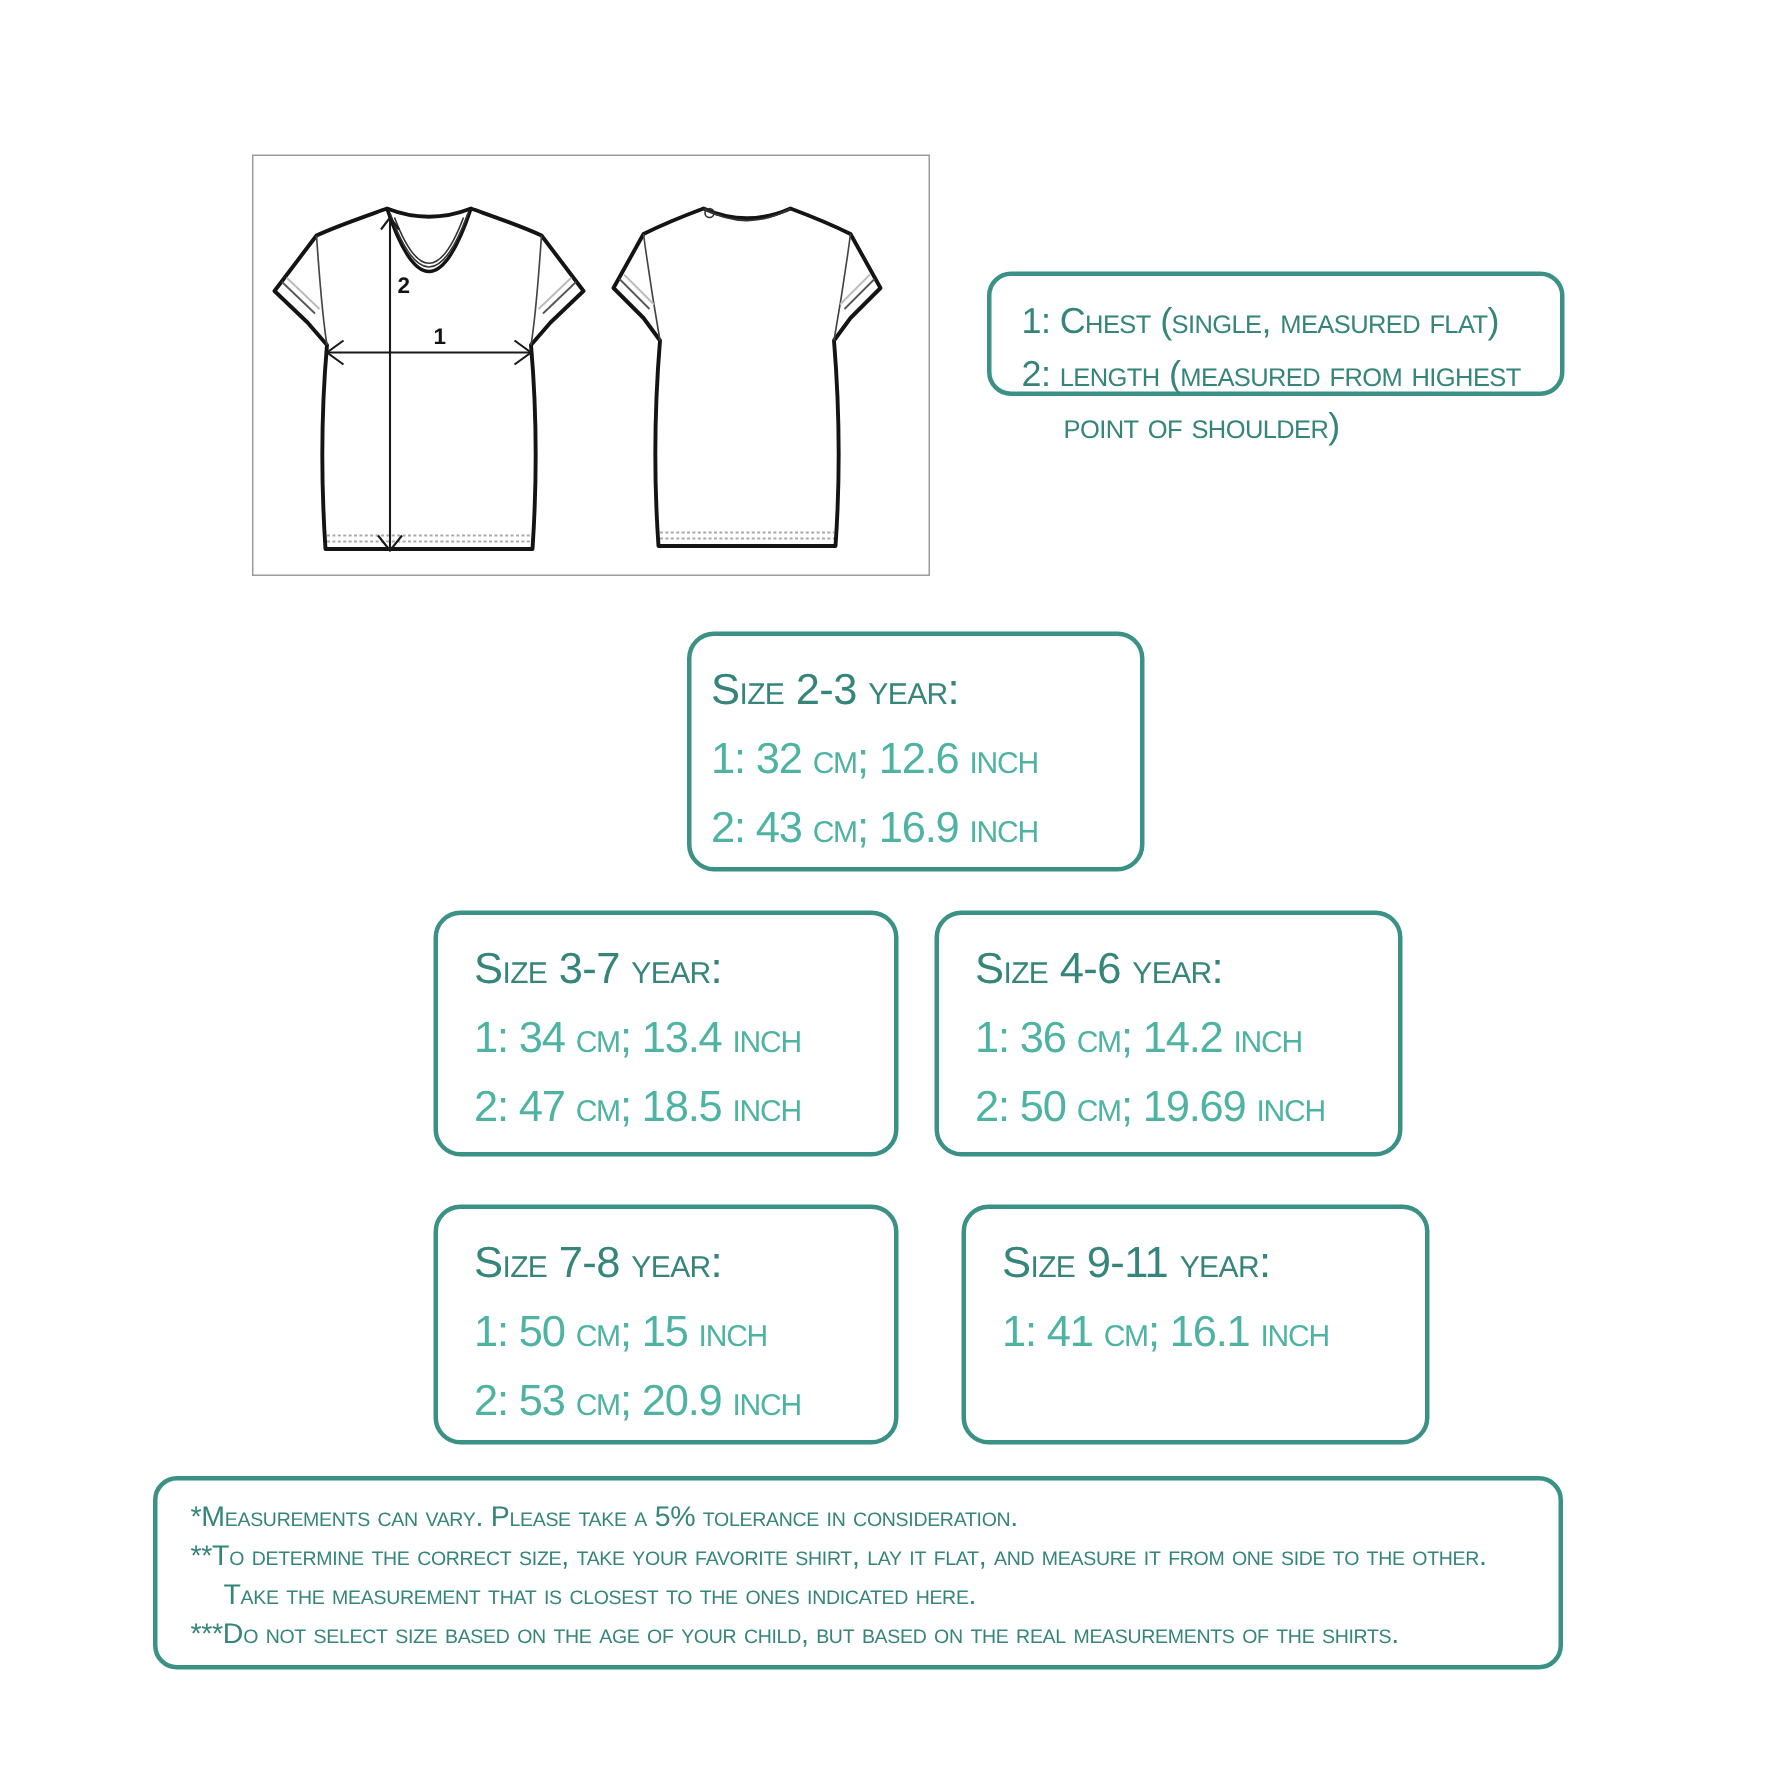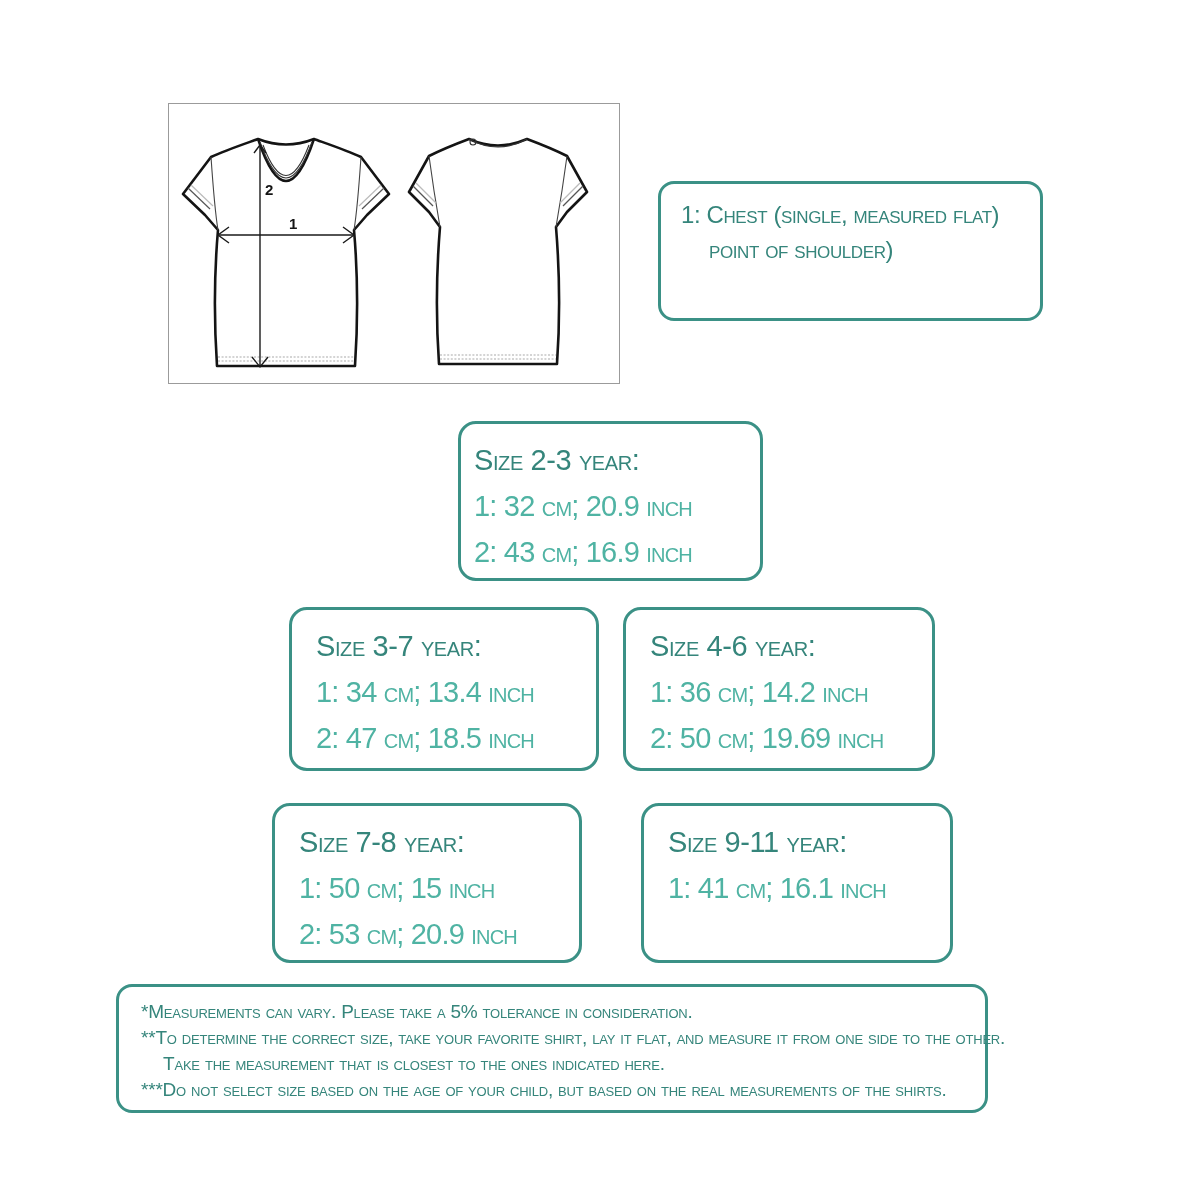--- a/index.html
+++ b/index.html
@@ -26,43 +26,43 @@
   }
   
   .bubble{
     position:absolute;
     background:#fff;
     border:3px solid var(--teal-border);
     border-radius:18px;
   }
   .sc{font-variant:small-caps;}
   
-  .legend-box{left:658px;top:181px;width:385px;height:140px;padding:13px 18px 0 20px;border-radius:16px;}
+  .legend-box{left:658px;top:181px;width:385px;height:83px;padding:13px 18px 0 20px;border-radius:16px;}
   .legend-line{
     font-size:24px;line-height:35px;letter-spacing:-0.4px;
     color:var(--teal-dark);white-space:nowrap;
   }
   .legend-line.indent{padding-left:28px;}
   
   .size-box{padding:13px 0 0 24px;}
   .size-box .title{
     font-size:29px;line-height:46px;letter-spacing:-0.4px;
     color:var(--teal-dark);white-space:nowrap;
   }
   .size-box .row{
     font-size:29px;line-height:46px;letter-spacing:-0.8px;
     color:var(--teal-light);white-space:nowrap;
   }
   .box-2-3{left:458px;top:421px;width:305px;height:160px;padding-left:13px;}
   .box-3-4{left:289px;top:607px;width:310px;height:164px;}
   .box-5-6{left:623px;top:607px;width:312px;height:164px;}
-  .box-7-8{left:272px;top:803px;width:310px;height:160px;}
+  .box-7-8{left:289px;top:803px;width:310px;height:160px;}
   .box-9-11{left:641px;top:803px;width:312px;height:160px;}
   
-  .notes-box{left:116px;top:984px;width:872px;height:129px;padding:12px 18px 0 22px;border-radius:16px;}
+  .notes-box{left:102px;top:984px;width:940px;height:129px;padding:12px 18px 0 22px;border-radius:16px;}
   .note-line{
     font-size:19px;line-height:26px;letter-spacing:-0.2px;
     color:var(--teal-dark);white-space:nowrap;
   }
   .note-line.indent{padding-left:22px;}
 </style>
 </head>
 <body>
 
 <div class="canvas">
@@ -132,26 +132,27 @@
         <path d="M173,47 L153,67" stroke="#bbb" stroke-width="1.2"></path>
 
         <path d="M33,219 L149,219" stroke="#aaa" stroke-width="1.2" stroke-dasharray="2,1.6"></path>
         <path d="M33,223 L149,223" stroke="#aaa" stroke-width="1.2" stroke-dasharray="2,1.6"></path>
       </g>
     </svg>
   </div>
 
   <div class="bubble legend-box sc">
     <div class="legend-line">1: Chest (single, measured flat)</div>
+    <div class="legend-line">2: length (measured from highest</div>
     <div class="legend-line indent">point of shoulder)</div>
   </div>
 
   <div class="bubble size-box box-2-3 sc">
     <div class="title">Size 2-3 year:</div>
-    <div class="row">1: 32 cm; 20.9 inch</div>
+    <div class="row">1: 32 cm; 12.6 inch</div>
     <div class="row">2: 43 cm; 16.9 inch</div>
   </div>
 
   <div class="bubble size-box box-3-4 sc">
     <div class="title">Size 3-7 year:</div>
     <div class="row">1: 34 cm; 13.4 inch</div>
     <div class="row">2: 47 cm; 18.5 inch</div>
   </div>
 
   <div class="bubble size-box box-5-6 sc">

